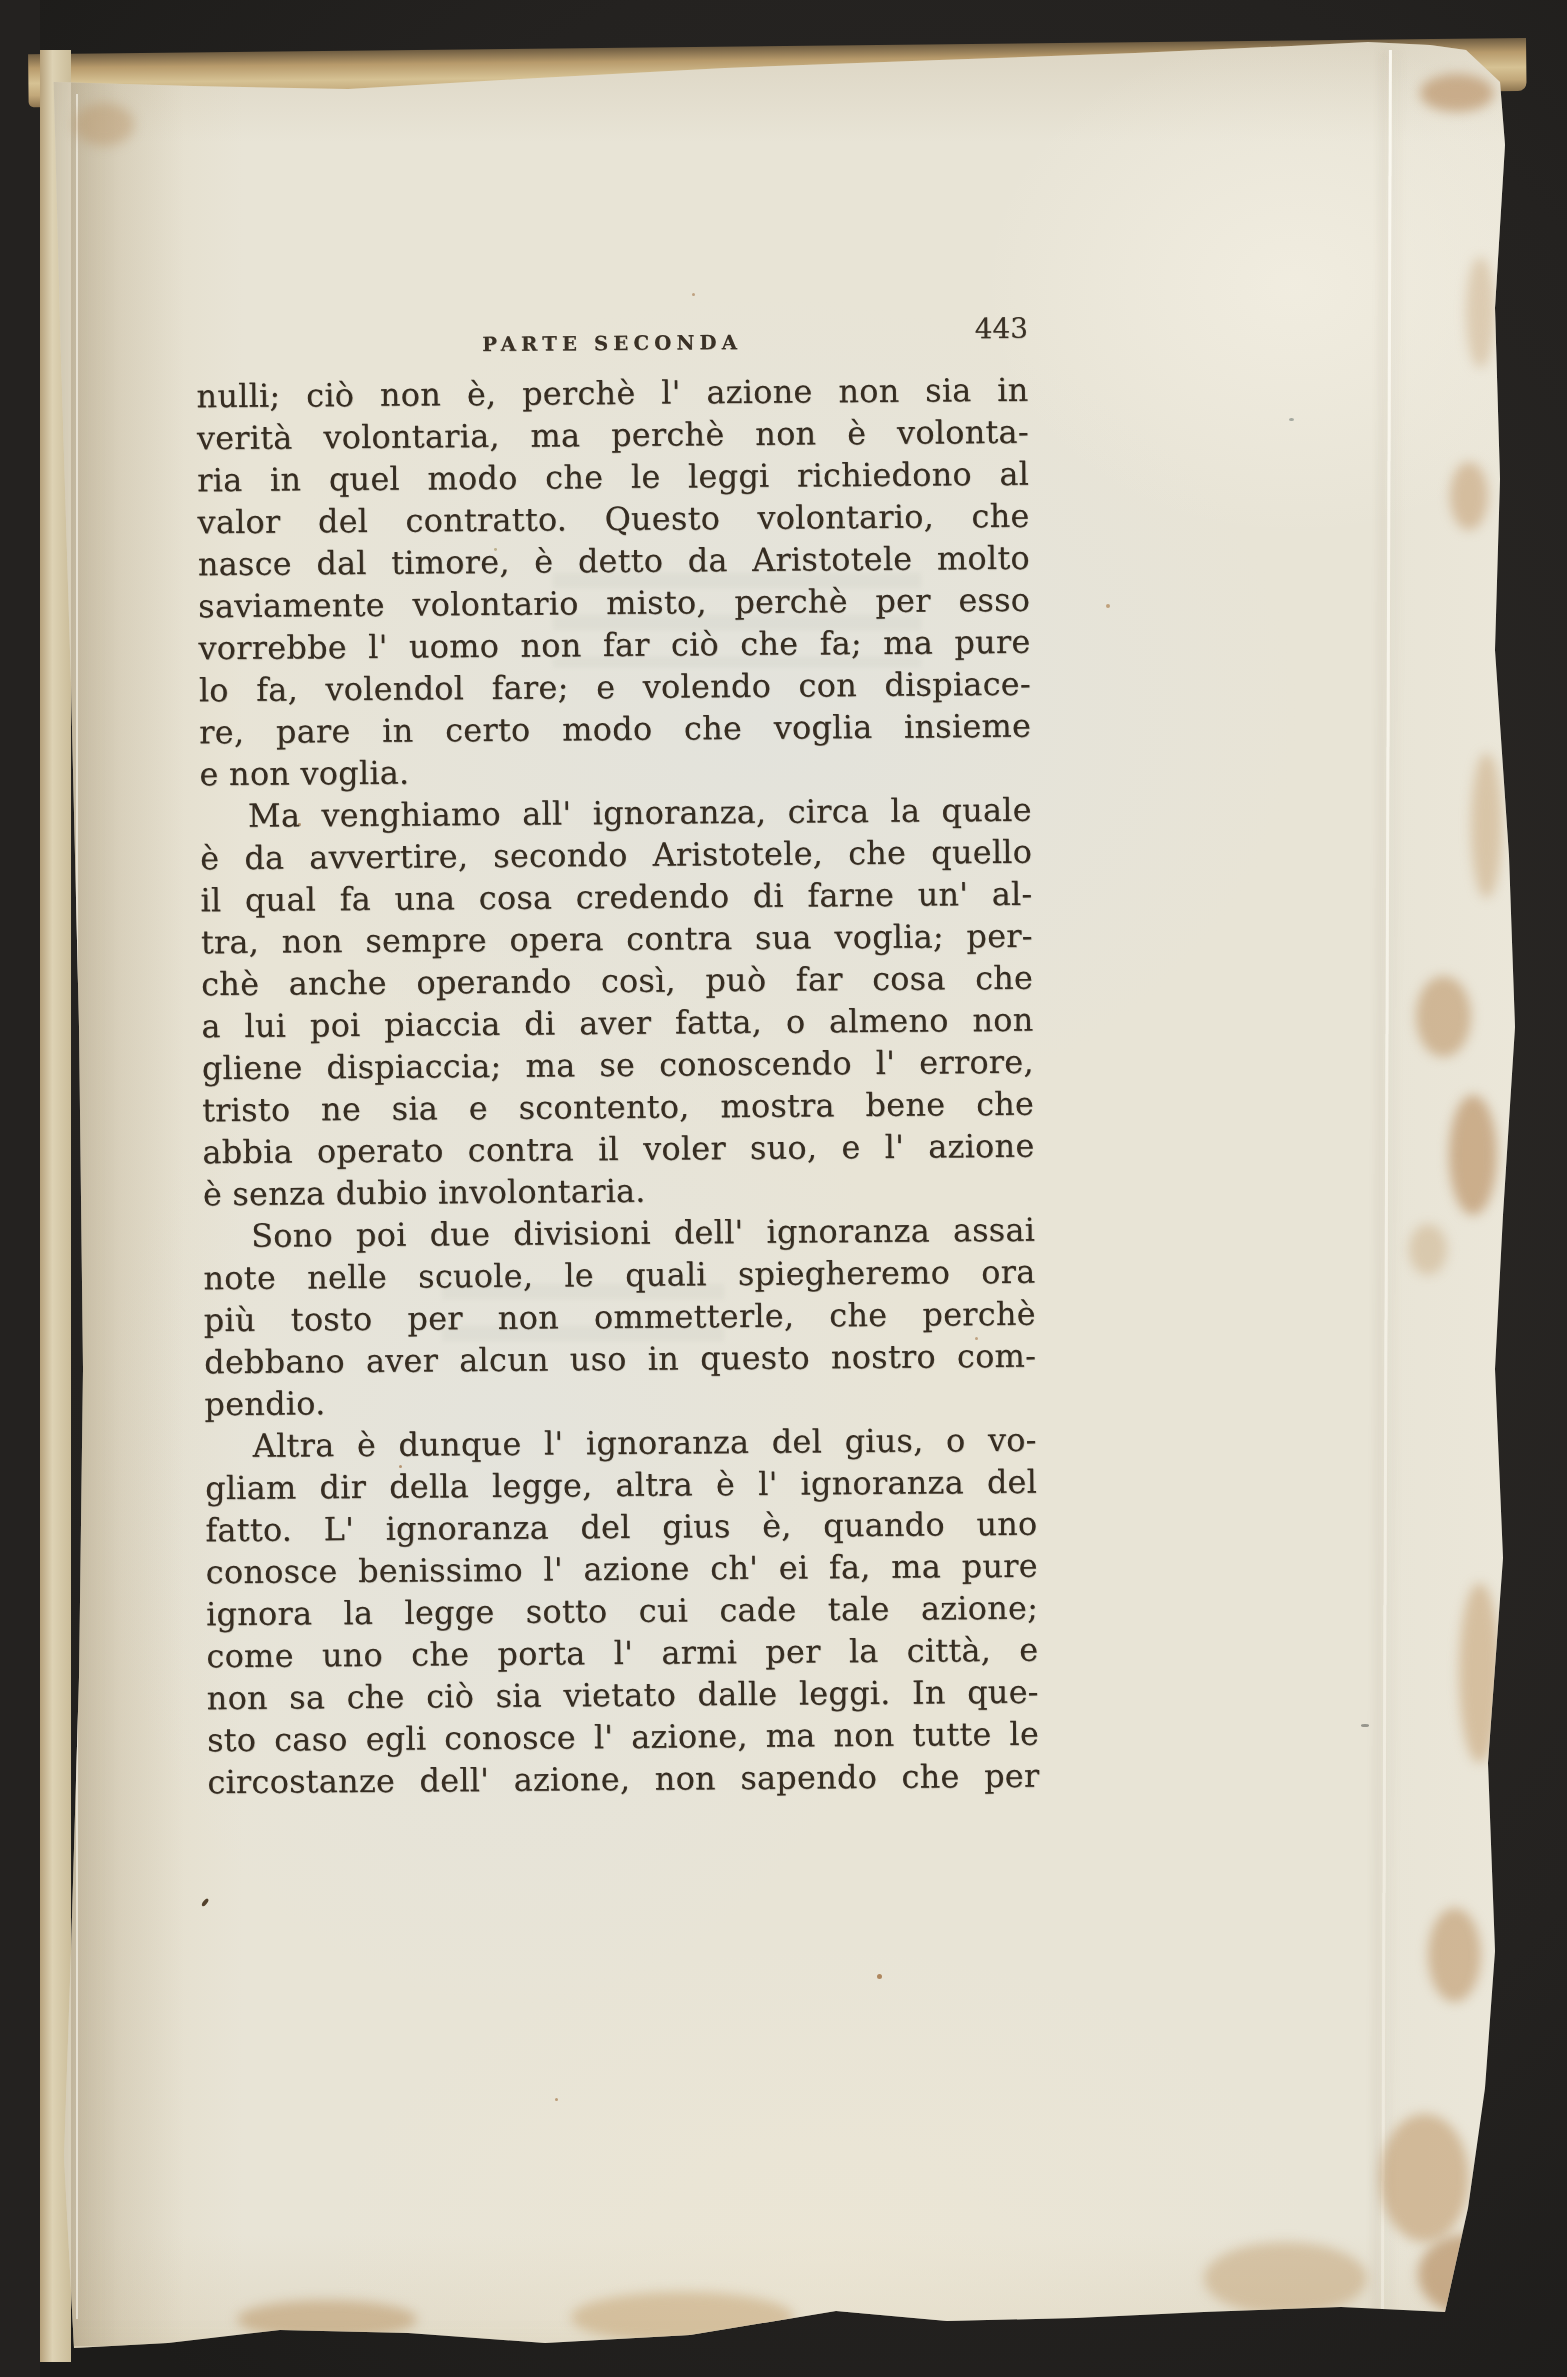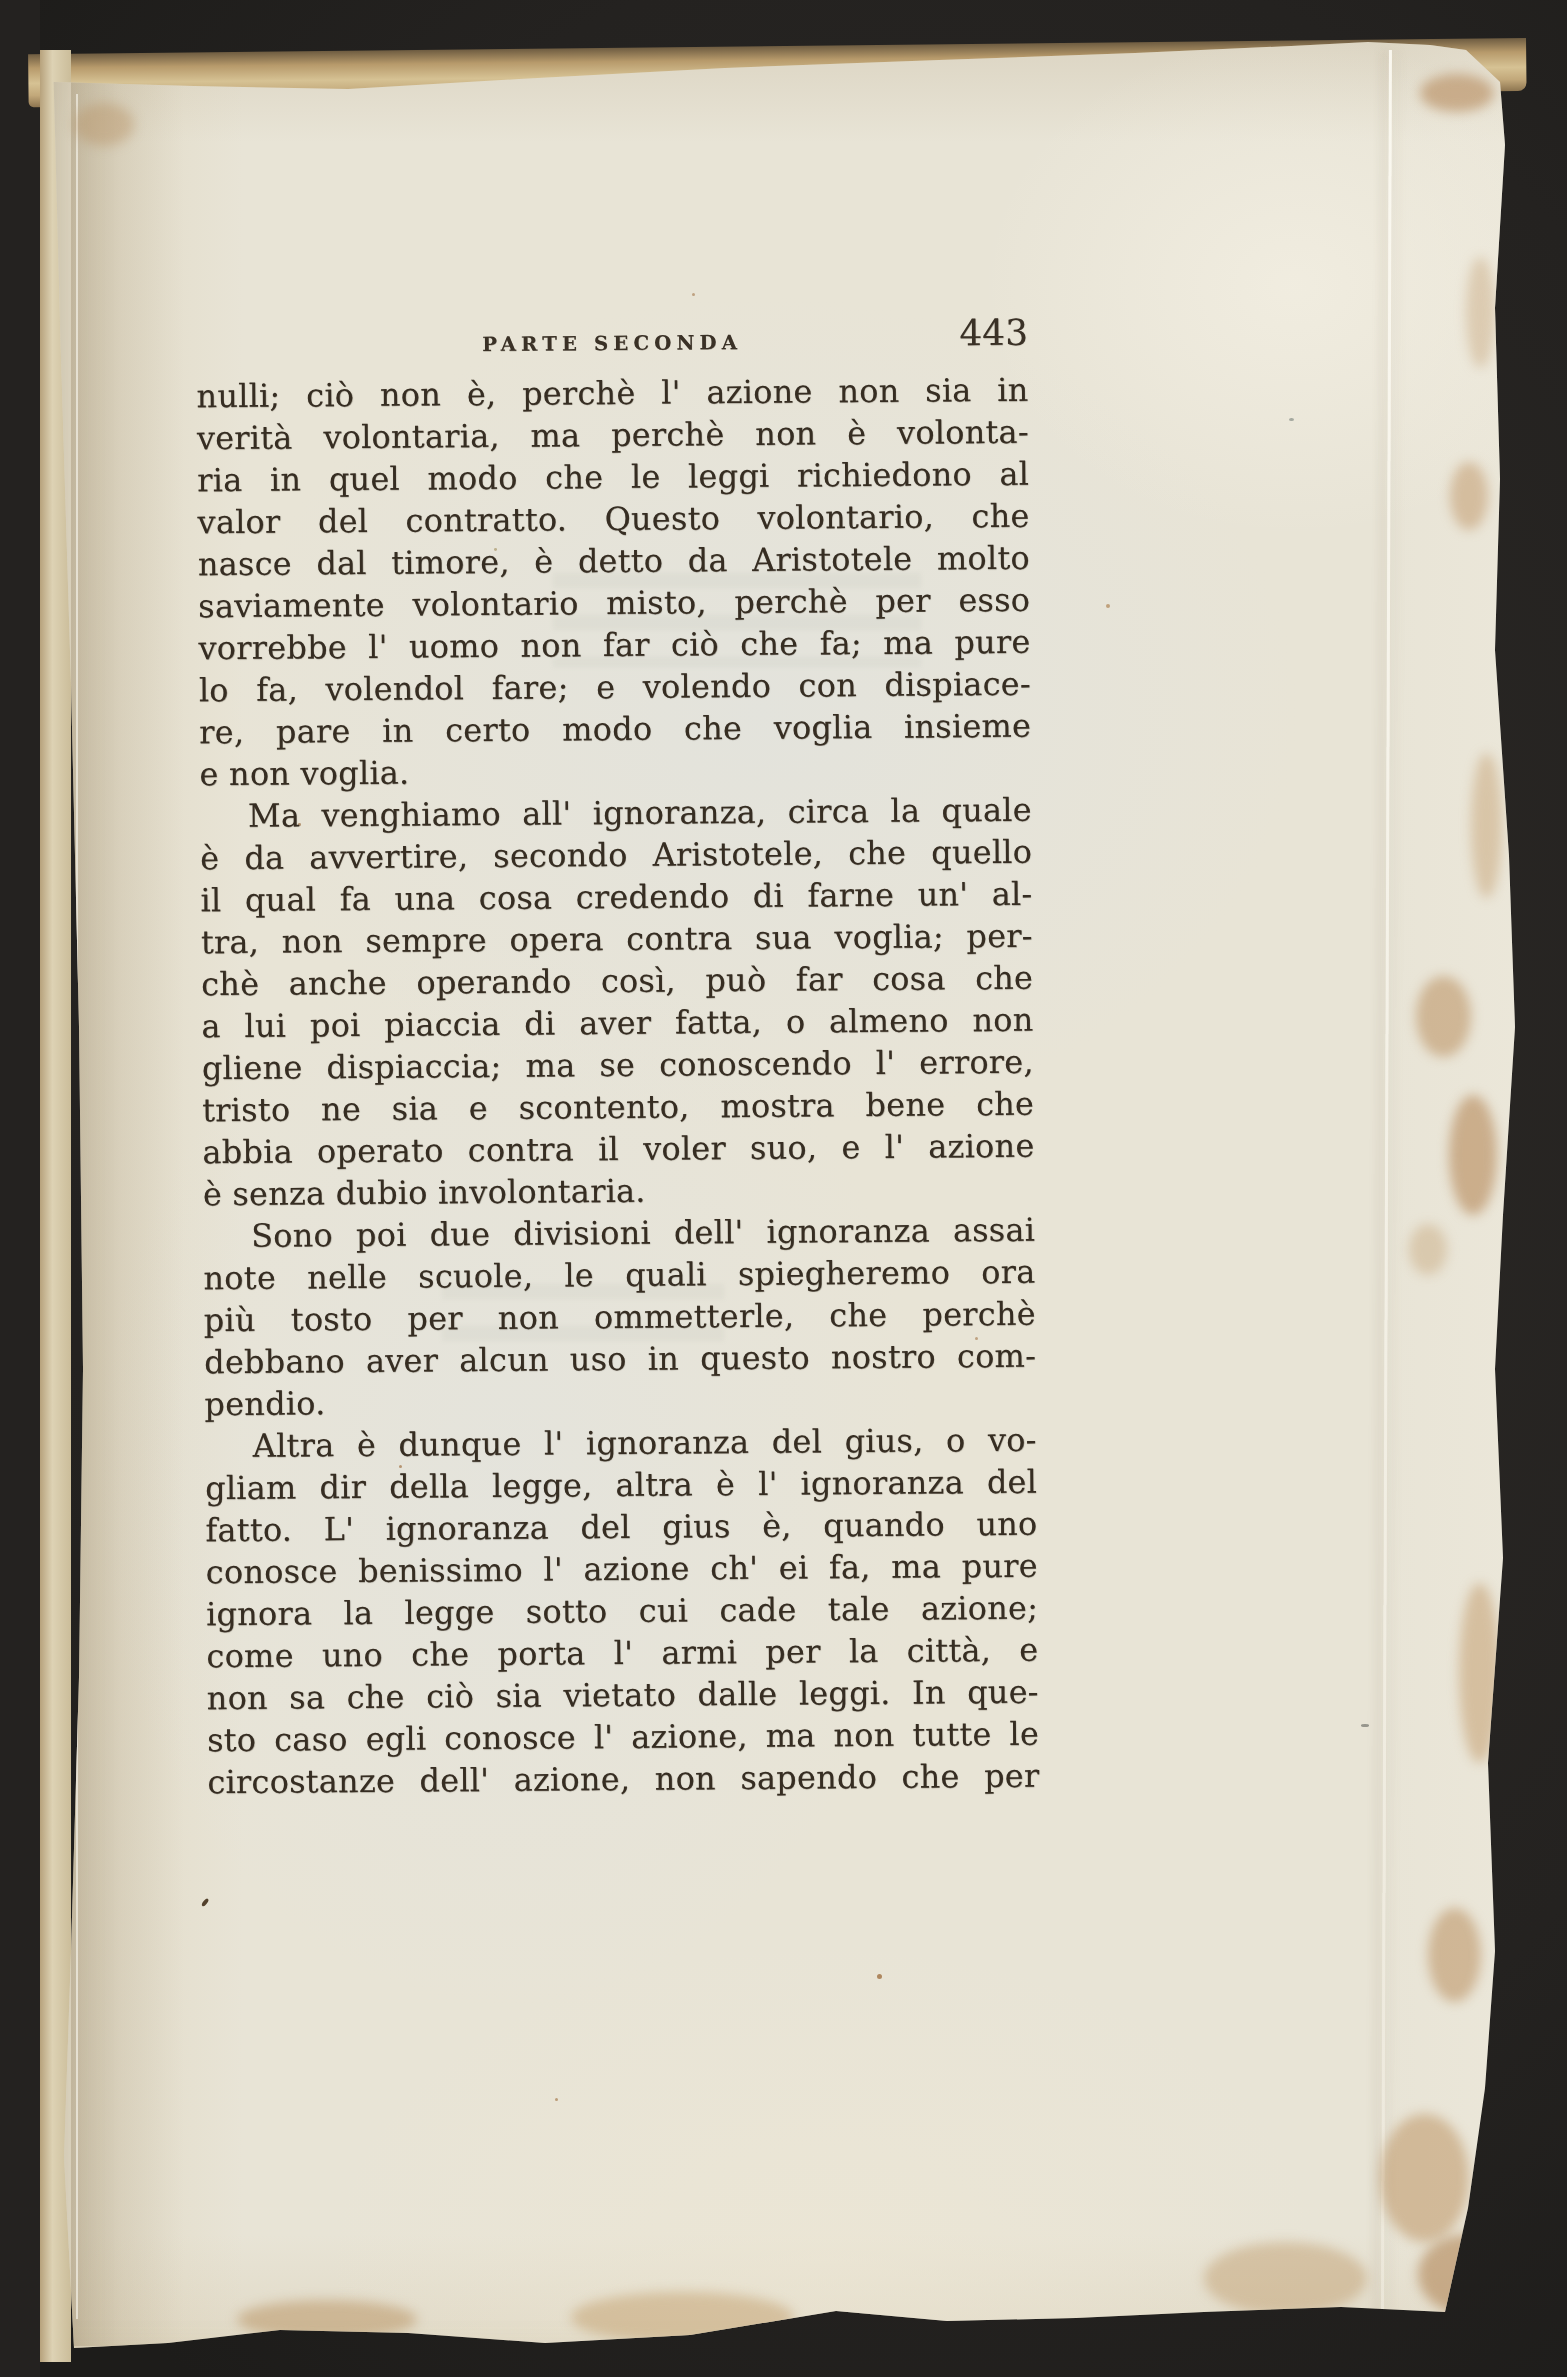--- a/index.html
+++ b/index.html
@@ -98,21 +98,21 @@
     position: relative; height: 45px;
   }
   .running-head {
     text-align: center;
     font-size: 19.7px; font-weight: bold; letter-spacing: 5.1px;
     color: #3a3126; padding-top: 5.1px;
     text-shadow: 0.3px 0.4px 0.6px rgba(58,49,38,.45);
   }
   .page-number {
     position: absolute; right: 0px; top: -12px;
-    font-size: 36px; color: #3a3126;
+    font-size: 28px; color: #3a3126;
     text-shadow: 0.3px 0.4px 0.7px rgba(58,49,38,.45);
     text-align: right;
   }
   .body-text { }
   .line {
     height: 42px; line-height: 42px;
     font-size: 32px; letter-spacing: 0.2px;
     text-align: justify; text-align-last: justify;
     text-shadow: 0.3px 0.5px 0.7px rgba(54,45,34,.5);
     white-space: normal; overflow: visible;

